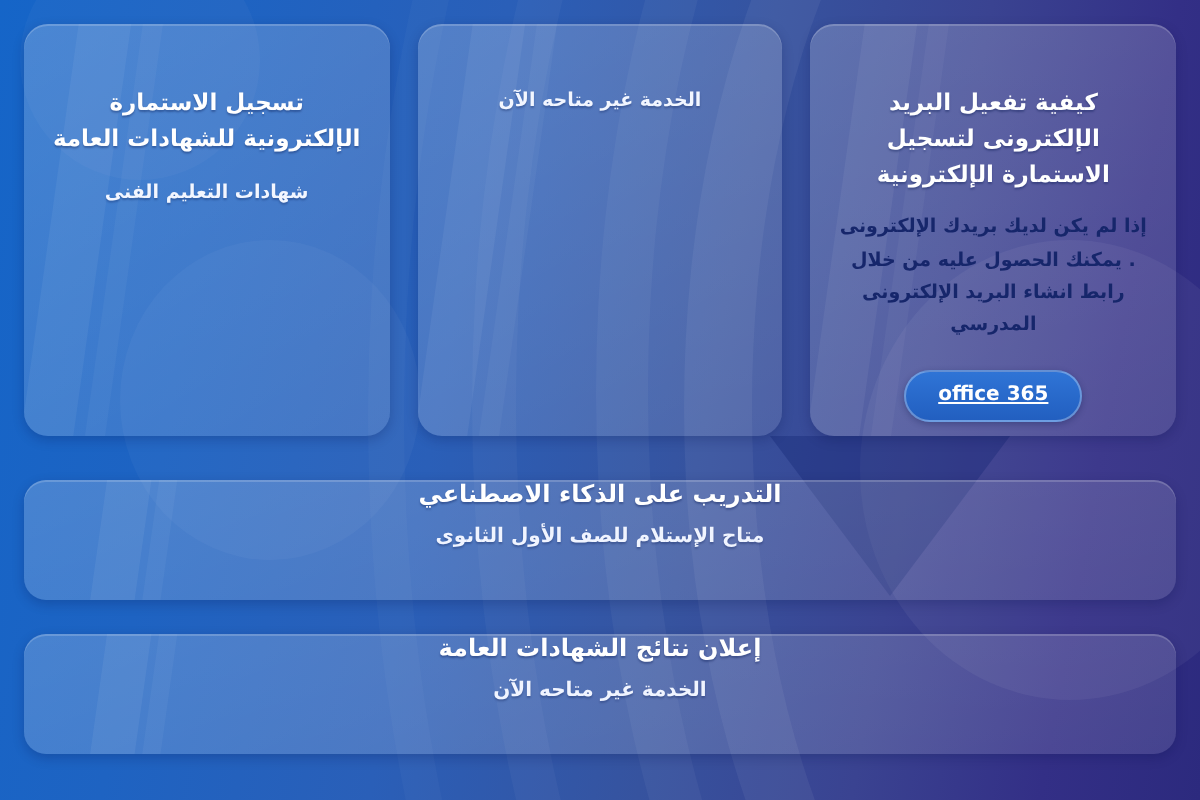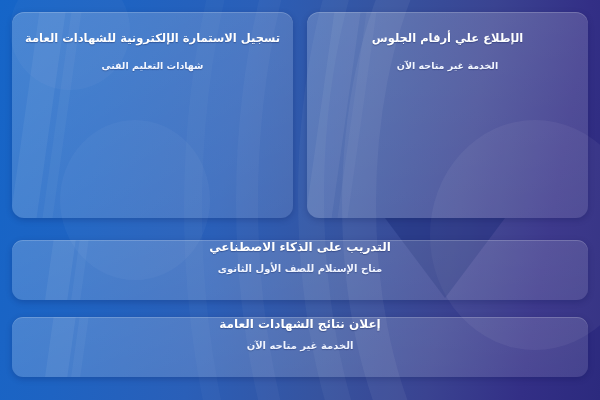--- a/index.html
+++ b/index.html
@@ -68,21 +68,21 @@
     gap: 14px;
   }
   .card {
     position: relative;
     flex: 1 1 0;
     border-radius: 12px;
     background: linear-gradient(150deg, rgba(255,255,255,0.20), rgba(255,255,255,0.115));
     box-shadow: inset 0 1px 0 rgba(255,255,255,0.18),
                 0 2px 6px rgba(5,15,70,0.22);
     overflow: hidden;
-    padding: 18px 12px 0 12px;
+    padding: 31px 12px 0 12px;
     box-sizing: border-box;
     text-align: center;
   }
   .card .streak {
     position: absolute;
     top: -20px;
     width: 26px;
     height: 260px;
     background: rgba(255,255,255,0.055);
     transform: rotate(8deg);
@@ -191,25 +191,31 @@
     <div class="ring r3"></div>
     <div class="ring r4"></div>
     <div class="blob b1"></div>
     <div class="blob b2"></div>
     <div class="blob b3"></div>
     <div class="wedge"></div>
   </div>
 
   <div class="cards-row">
 
-
     <div class="card">
       <div class="streak s1"></div>
       <div class="streak s2"></div>
-      <p class="card-title">الإطلاع علي أرقام الجلوس</p>
+      <p class="card-title">كيفية تفعيل البريد الإلكترونى لتسجيل الاستمارة الإلكترونية</p>
+      <p class="card-body">إذا لم يكن لديك بريدك الإلكترونى . يمكنك الحصول عليه من خلال رابط انشاء البريد الإلكترونى المدرسي</p>
+      <span class="office-btn">office 365</span>
+    </div>
+
+    <div class="card">
+      <div class="streak s1"></div>
+      <div class="streak s2"></div>
       <p class="card-sub">الخدمة غير متاحه الآن</p>
     </div>
 
     <div class="card">
       <div class="streak s1"></div>
       <div class="streak s2"></div>
       <p class="card-title">تسجيل الاستمارة الإلكترونية للشهادات العامة</p>
       <p class="card-sub">شهادات التعليم الفنى</p>
     </div>
 

